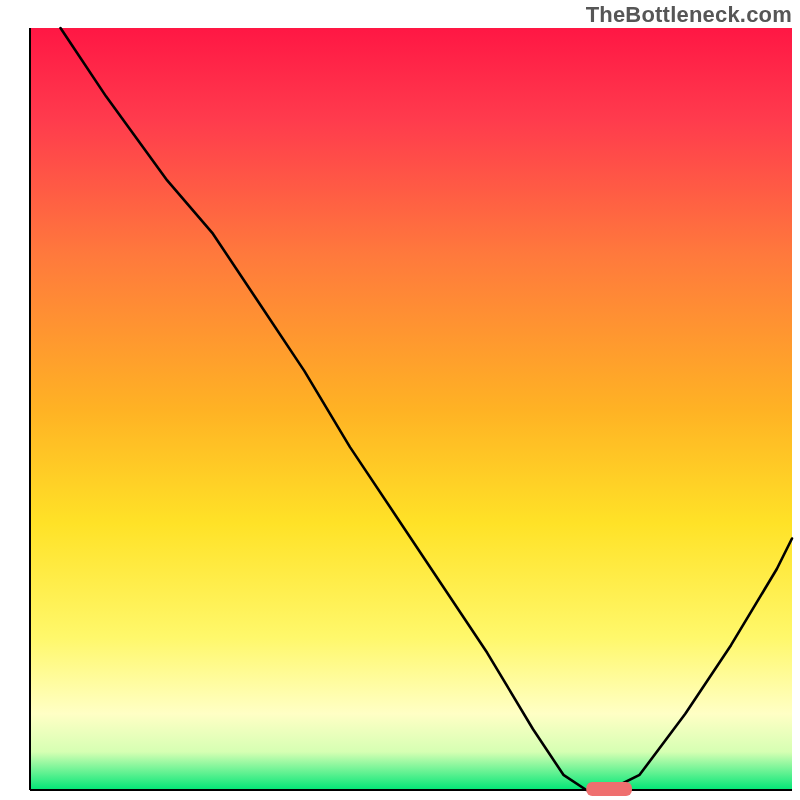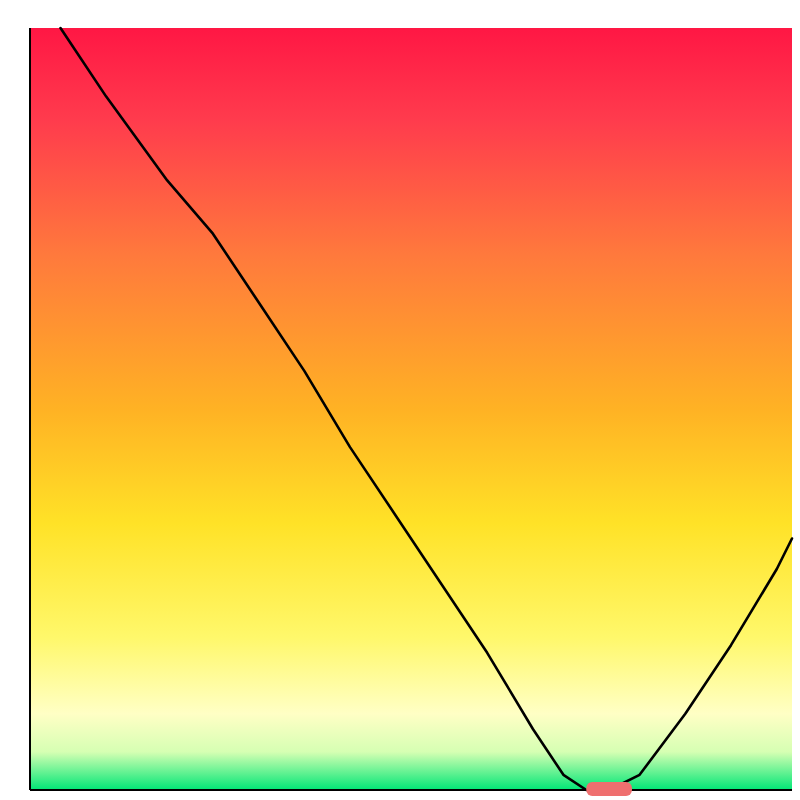--- a/index.html
+++ b/index.html
@@ -22,20 +22,21 @@
   svg.plot {
     position: absolute;
     top: 0;
     left: 0;
   }
 </style>
 </head>
 <body>
 <div class="canvas">
 
+  <div class="attribution">TheBottleneck.com</div>
 
   <svg class="plot" width="800" height="800" viewBox="0 0 800 800">
     <defs>
       <linearGradient id="heat" x1="0" y1="0" x2="0" y2="1">
         <stop offset="0%" stop-color="#ff1744"></stop>
         <stop offset="12%" stop-color="#ff3b4d"></stop>
         <stop offset="30%" stop-color="#ff7a3c"></stop>
         <stop offset="50%" stop-color="#ffb224"></stop>
         <stop offset="65%" stop-color="#ffe227"></stop>
         <stop offset="80%" stop-color="#fff86b"></stop>

